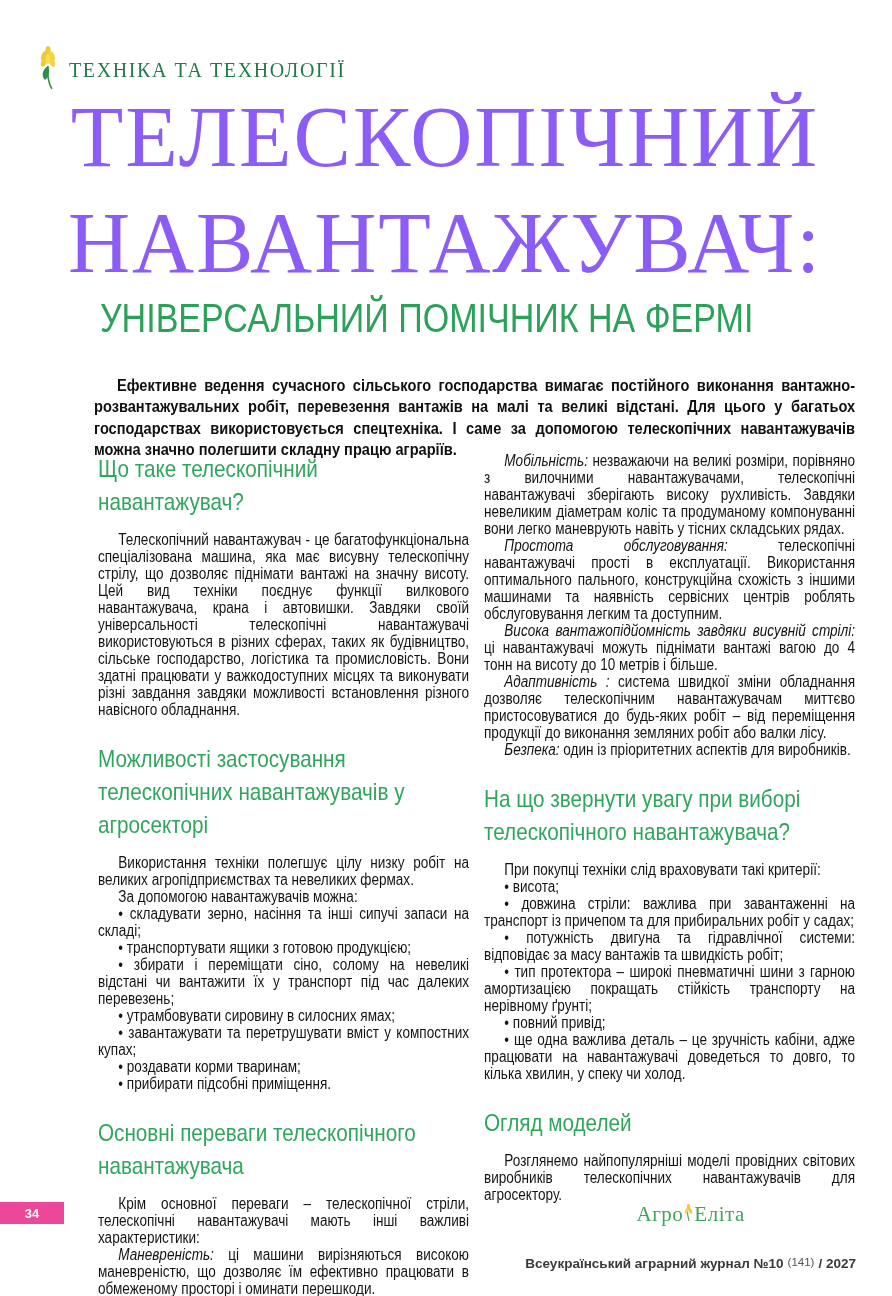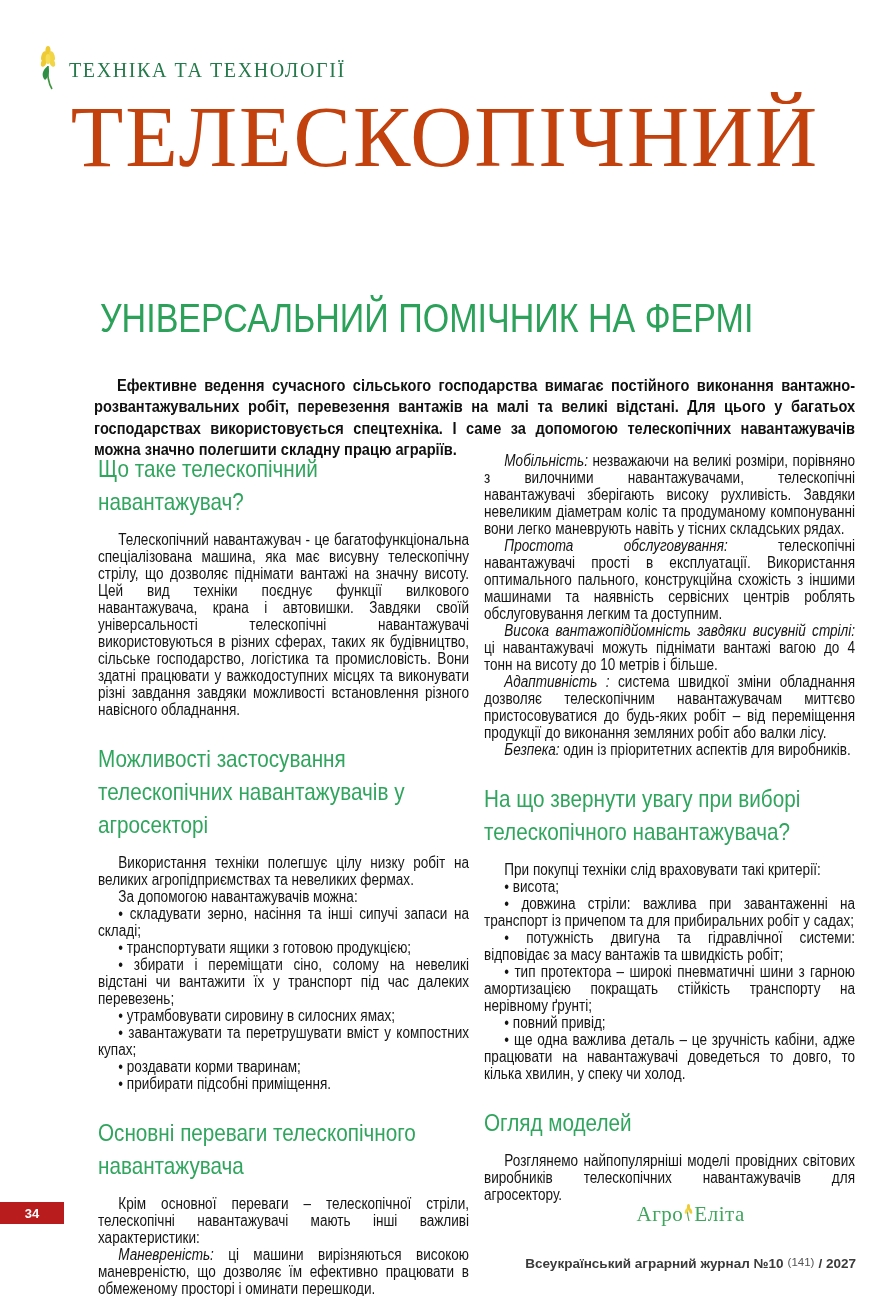--- a/index.html
+++ b/index.html
@@ -4,21 +4,21 @@
 <style>
   html,body{margin:0;padding:0;background:#ffffff;}
   body{width:892px;height:1296px;position:relative;font-family:"Liberation Sans",sans-serif;color:#141414;overflow:hidden;}
 
   
   .kicker{position:absolute;top:46px;left:38px;display:flex;align-items:center;gap:7px;}
   .kicker-label{font-family:"Liberation Serif",serif;font-size:20px;letter-spacing:1.6px;color:#257a4b;}
 
   
   .title-block{position:absolute;top:84px;left:34px;right:36px;text-align:center;
-    font-family:"Liberation Serif",serif;color:#c2410c;}
+    font-family:"Liberation Serif",serif;color:#8b5cf6;}
   .title-line{font-size:86px;line-height:106px;letter-spacing:2px;font-weight:400;white-space:nowrap;}
   .subtitle{position:absolute;top:296px;left:100px;color:#2ba15a;font-size:41px;line-height:44px;
     font-weight:400;white-space:nowrap;width:800px;transform:scaleX(0.83);transform-origin:left top;}
 
   
   .intro{position:absolute;top:358px;left:94px;width:860px;transform:scaleX(0.885);transform-origin:left top;
     font-weight:bold;font-size:16.5px;line-height:21.5px;text-align:justify;text-indent:26px;color:#101010;}
 
   
   .columns{position:absolute;top:452px;left:98px;width:757px;display:flex;gap:15px;align-items:flex-start;}
@@ -27,21 +27,21 @@
   h2.sec{margin:24px 0 13px 0;font-weight:400;color:#30a55e;font-size:24px;line-height:33px;
     width:430px;transform:scaleX(0.862);transform-origin:left top;}
   h2.sec.first{margin-top:0;}
 
   p.body{margin:0;width:438px;transform:scaleX(0.847);transform-origin:left top;
     font-size:16px;line-height:17px;text-align:justify;text-indent:24px;color:#141414;}
   p.body .term{font-style:italic;}
 
   
   .footer{position:absolute;left:0;top:1202px;width:892px;height:24px;}
-  .page-num{position:absolute;left:0;top:0;width:64px;height:22px;background:#b91c1c;color:#ffffff;
+  .page-num{position:absolute;left:0;top:0;width:64px;height:22px;background:#ec4899;color:#ffffff;
     font-size:13px;font-weight:bold;display:flex;align-items:center;justify-content:center;}
   .footer-right{position:absolute;right:36px;top:0;height:22px;display:flex;align-items:center;gap:29px;flex-direction:column;}
   .logo{display:flex;align-items:baseline;font-family:"Liberation Serif",serif;font-size:21px;color:#3fa45c;letter-spacing:0.5px;}
   .logo .wheat{align-self:center;margin:0 1px;}
   .journal{font-size:13.5px;font-weight:bold;color:#3a3a3a;display:flex;align-items:flex-start;gap:4px;white-space:nowrap;}
   .journal .sub{font-weight:normal;font-size:11.5px;color:#555;}
 </style>
 </head>
 <body>
 
@@ -56,20 +56,21 @@
       <ellipse cx="6" cy="16" rx="2.6" ry="5" transform="rotate(22 6 16)" fill="#eecb35"></ellipse>
       <ellipse cx="14" cy="16" rx="2.6" ry="5" transform="rotate(-22 14 16)" fill="#f2d544"></ellipse>
       <ellipse cx="10" cy="13" rx="2.4" ry="5" fill="#f6dd55"></ellipse>
     </svg>
   </span>
   <span class="kicker-label">ТЕХНІКА ТА ТЕХНОЛОГІЇ</span>
 </div>
 
 <div class="title-block">
   <div class="title-line">ТЕЛЕСКОПІЧНИЙ</div>
+  <div class="title-line">НАВАНТАЖУВАЧ:</div>
 </div>
 <div class="subtitle">УНІВЕРСАЛЬНИЙ ПОМІЧНИК НА ФЕРМІ</div>
 
 <p class="intro">Ефективне ведення сучасного сільського господарства вимагає постійного виконання вантажно-розвантажувальних робіт, перевезення вантажів на малі та великі відстані. Для цього у багатьох господарствах використовується спецтехніка. І саме за допомогою телескопічних навантажувачів можна значно полегшити складну працю аграріїв.</p>
 
 <div class="columns">
 
   <div class="col">
     <h2 class="sec first">Що таке телескопічний навантажувач?</h2>
     <p class="body">Телескопічний навантажувач - це багатофункціональна спеціалізована машина, яка має висувну телескопічну стрілу, що дозволяє піднімати вантажі на значну висоту. Цей вид техніки поєднує функції вилкового навантажувача, крана і автовишки. Завдяки своїй універсальності телескопічні навантажувачі використовуються в різних сферах, таких як будівництво, сільське господарство, логістика та промисловість. Вони здатні працювати у важкодоступних місцях та виконувати різні завдання завдяки можливості встановлення різного навісного обладнання.</p>

